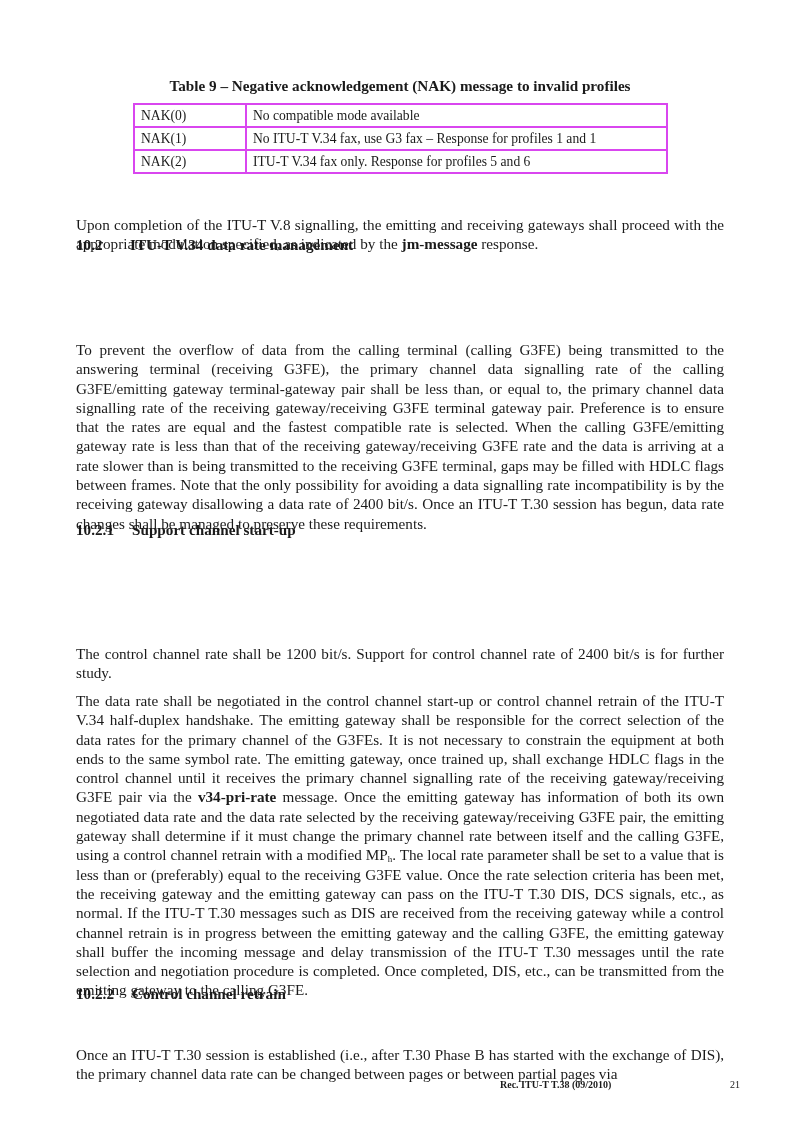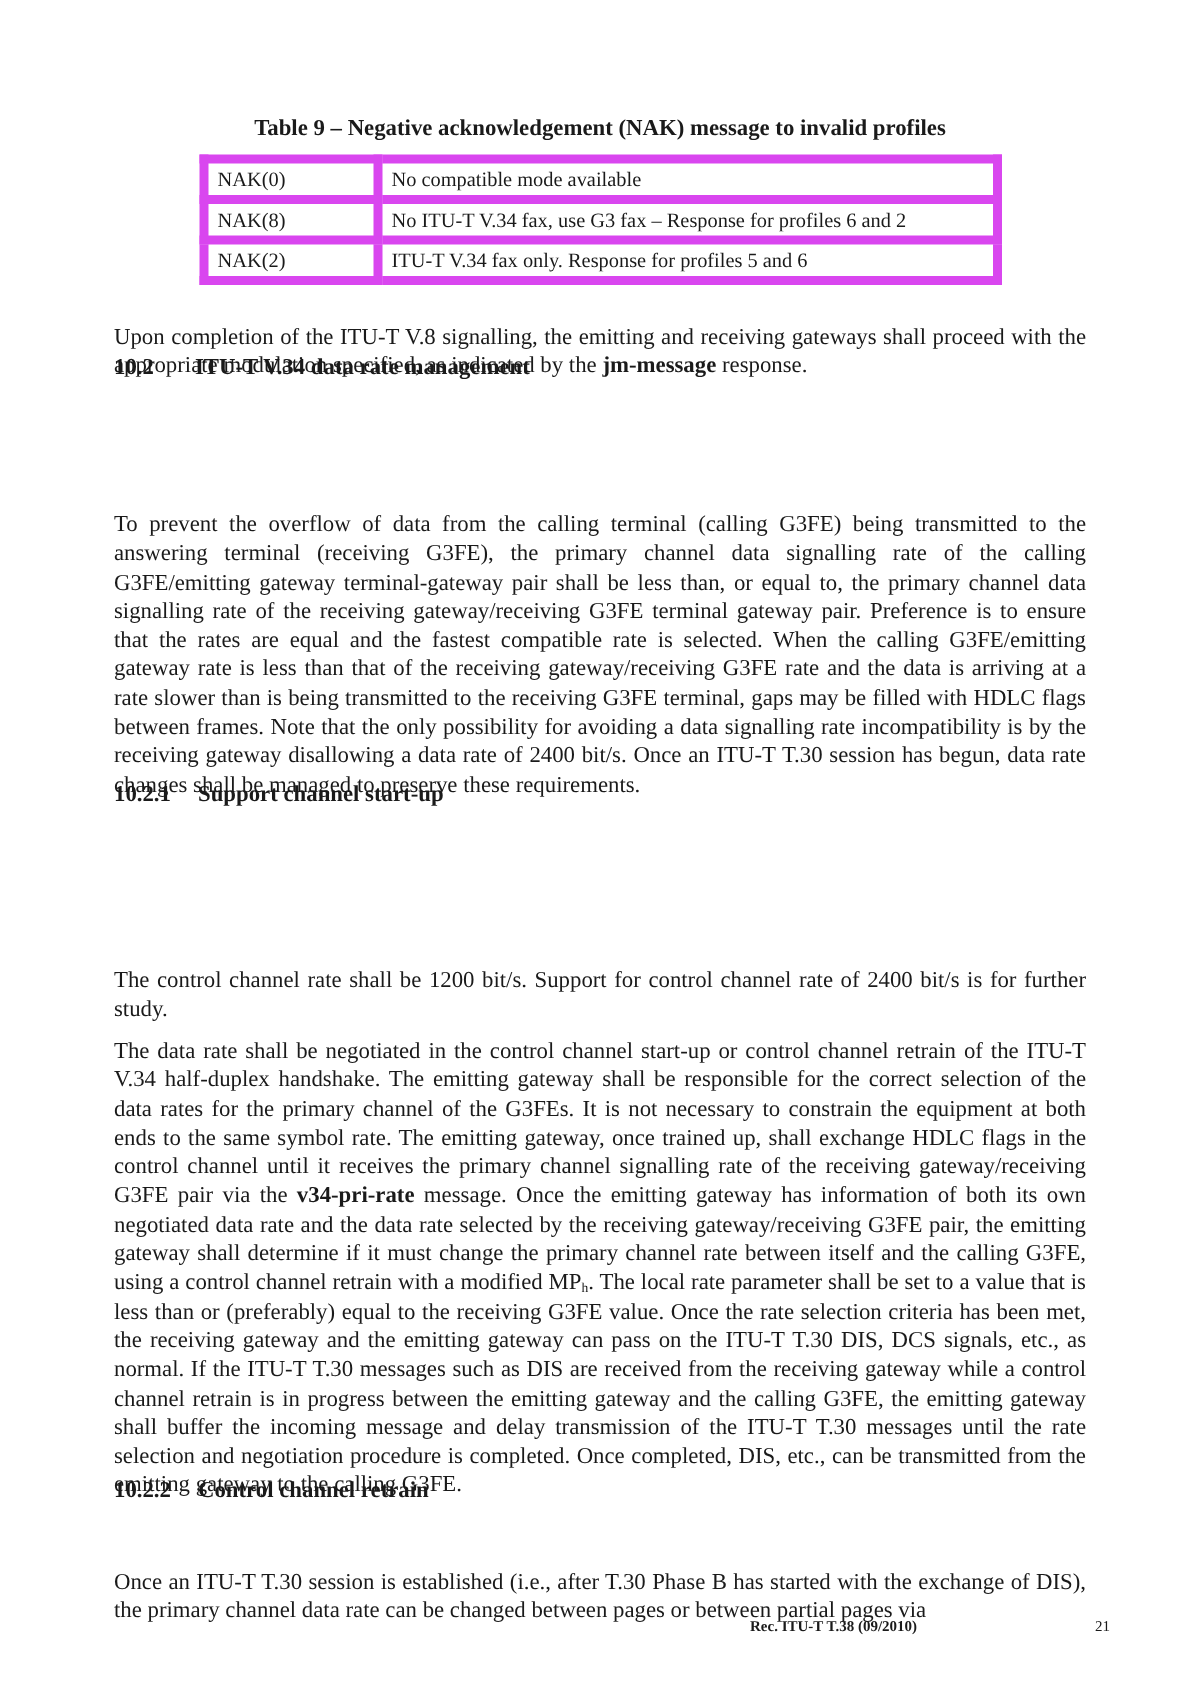--- a/index.html
+++ b/index.html
@@ -4,21 +4,21 @@
 <style>
   html, body { margin: 0; padding: 0; background: #ffffff; }
   body { width: 800px; height: 1132px; position: relative; overflow: hidden;
          font-family: "Liberation Serif", "DejaVu Serif", serif; color: #1a1a1a; }
   .page { position: absolute; left: 0; top: 0; width: 800px; height: 984px; }
 
   .table-caption { position: absolute; left: 0; width: 800px; top: 76px; text-align: center;
                    font-weight: bold; font-size: 15.2px; line-height: 20px; }
   table.nak { position: absolute; left: 133px; top: 103px; width: 535px;
               border-collapse: collapse; font-size: 13.6px; }
-  table.nak td { border: 6px solid #d946ef; height: 21px; padding: 0 0 0 6px; line-height: 21px; vertical-align: middle; }
+  table.nak td { border: 2px solid #d946ef; height: 21px; padding: 0 0 0 6px; line-height: 21px; vertical-align: middle; }
   table.nak td.c1 { width: 104px; }
 
   .block { position: absolute; left: 76px; width: 648px; font-size: 15.2px; line-height: 19.3px;
            text-align: justify; margin-top: 34px; }
   .block p { margin: 0; }
   .heading { position: absolute; left: 76px; font-weight: bold; font-size: 15.2px; line-height: 19px; white-space: nowrap; }
   .heading .num { display: inline-block; }
   .h-10-2 .num { width: 54px; }
   .h-sub .num { width: 56px; }
   sub { font-size: 9px; line-height: 0; vertical-align: -2px; }
@@ -34,22 +34,22 @@
 
   <div class="table-caption">Table 9 – Negative acknowledgement (NAK) message to invalid profiles</div>
 
   <table class="nak">
     <tbody>
       <tr>
         <td class="c1">NAK(0)</td>
         <td>No compatible mode available</td>
       </tr>
       <tr>
-        <td class="c1">NAK(8)</td>
-        <td>No ITU-T V.34 fax, use G3 fax – Response for profiles 6 and 2</td>
+        <td class="c1">NAK(1)</td>
+        <td>No ITU-T V.34 fax, use G3 fax – Response for profiles 1 and 1</td>
       </tr>
       <tr>
         <td class="c1">NAK(2)</td>
         <td>ITU-T V.34 fax only. Response for profiles 5 and 6</td>
       </tr>
     </tbody>
   </table>
 
   <div class="block" style="top:181px;">
     <p><span>Upon completion of the ITU-T V.8 signalling, the emitting and receiving gateways shall proceed with the appropriate modulation specified, as indicated by the </span><b>jm-message</b><span> response.</span></p>

